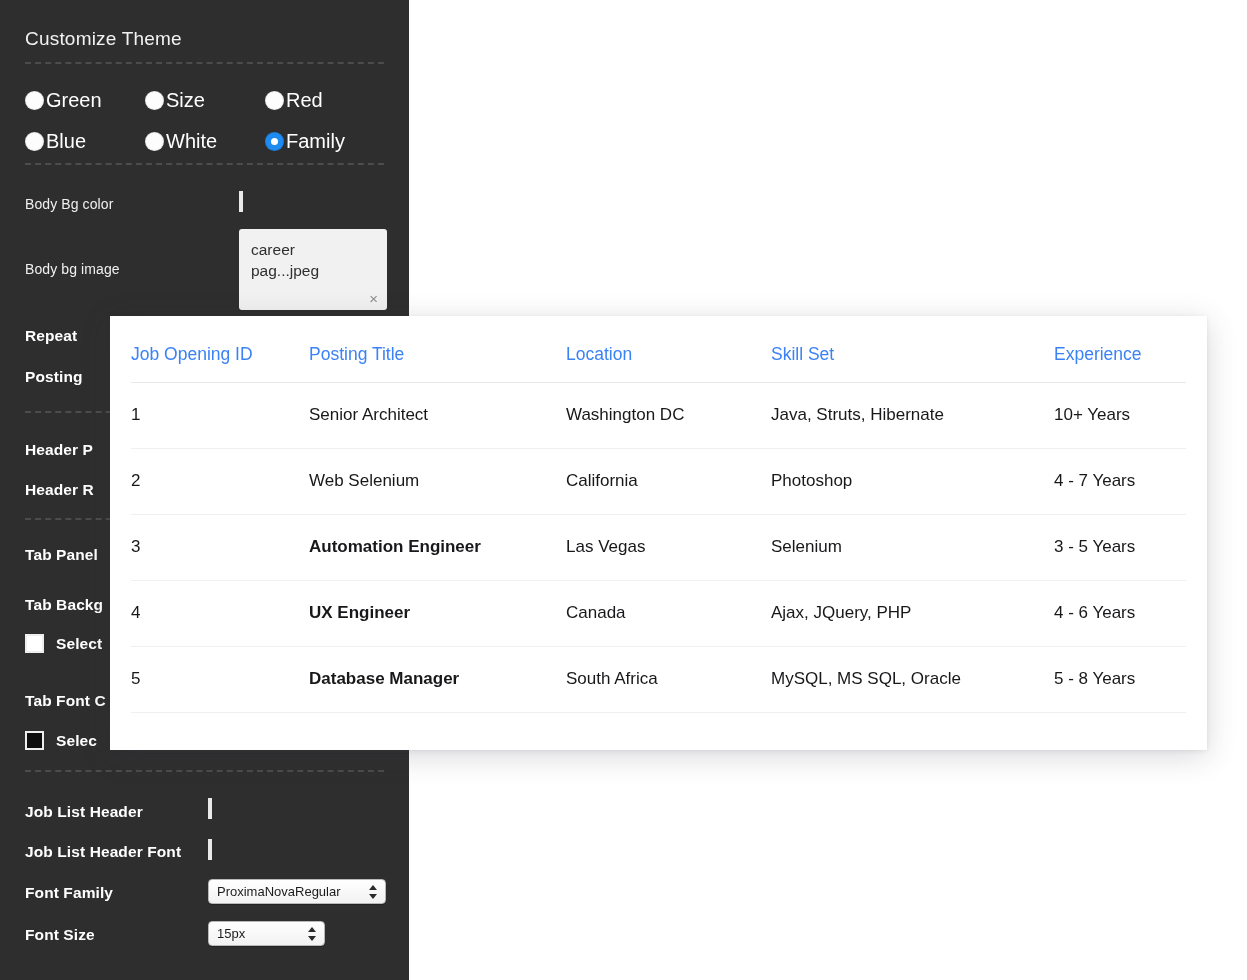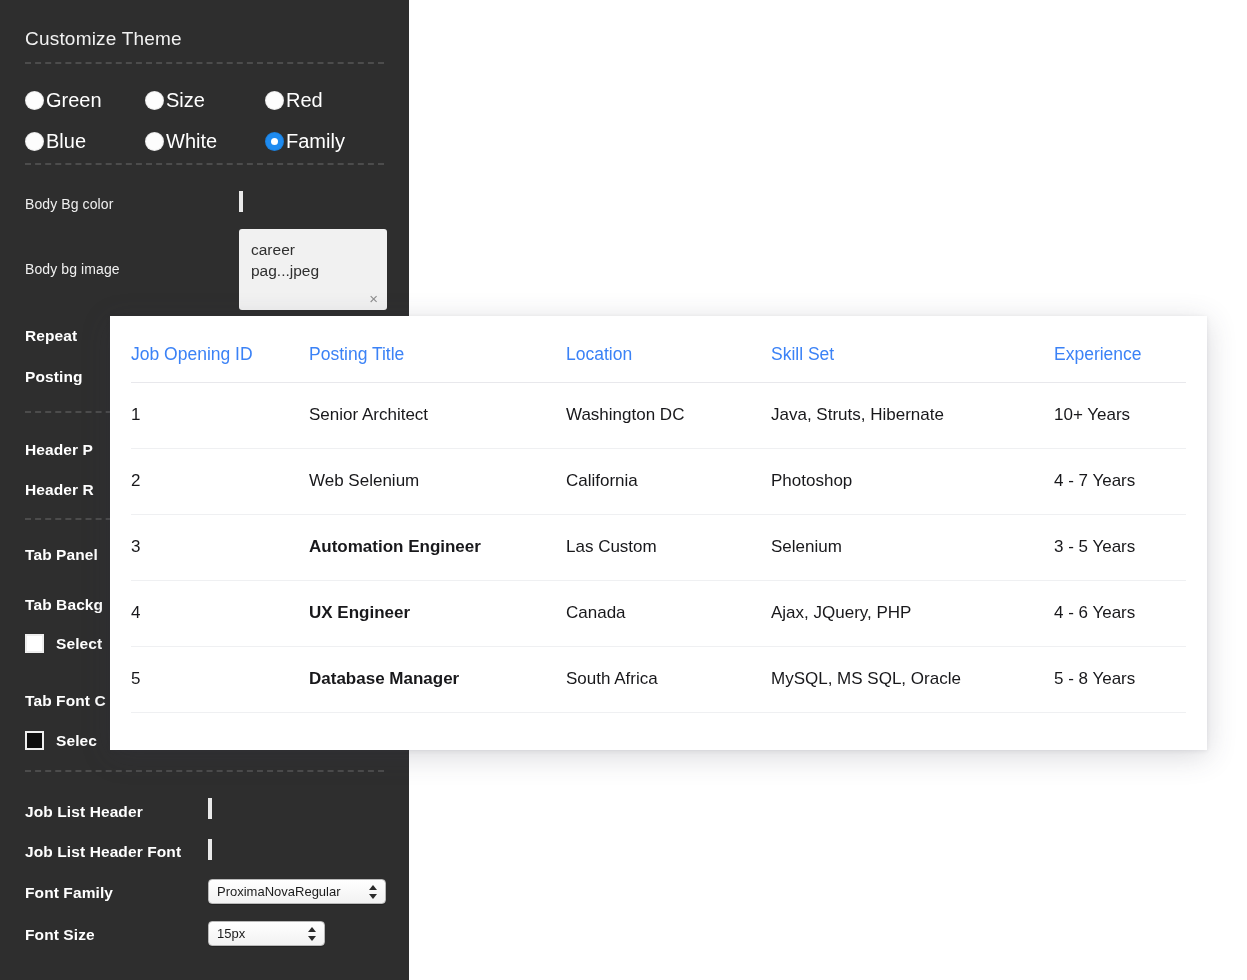--- a/index.html
+++ b/index.html
@@ -405,21 +405,21 @@
       <tr>
         <td>2</td>
         <td>Web Selenium</td>
         <td>California</td>
         <td>Photoshop</td>
         <td>4 - 7 Years</td>
       </tr>
       <tr>
         <td>3</td>
         <td class="bold">Automation Engineer</td>
-        <td>Las Custom</td>
+        <td>Las Vegas</td>
         <td>Selenium</td>
         <td>3 - 5 Years</td>
       </tr>
       <tr>
         <td>4</td>
         <td class="bold">UX Engineer</td>
         <td>Canada</td>
         <td>Ajax, JQuery, PHP</td>
         <td>4 - 6 Years</td>
       </tr>

